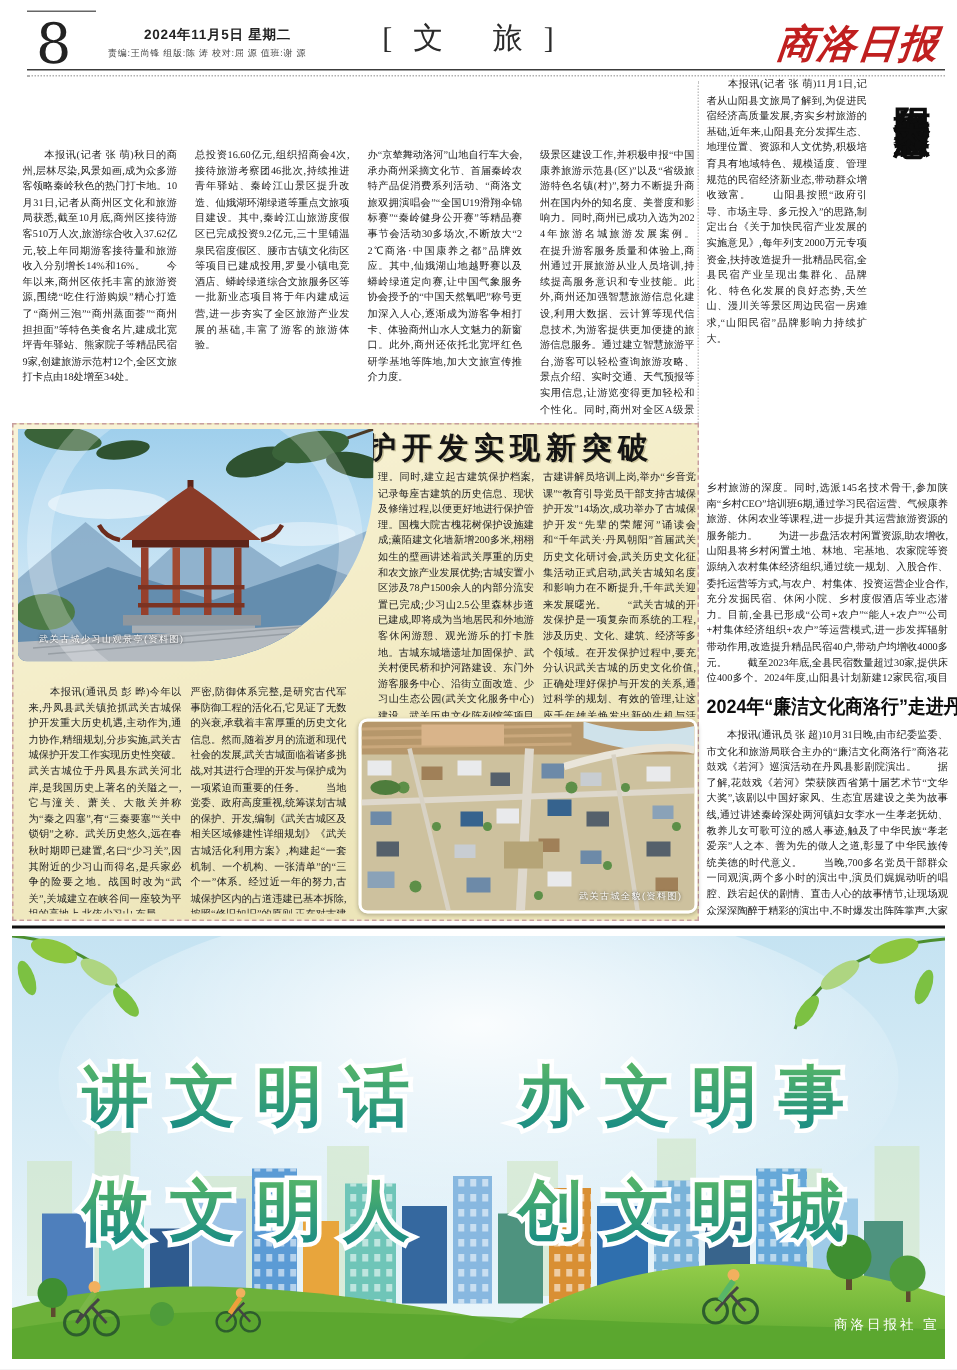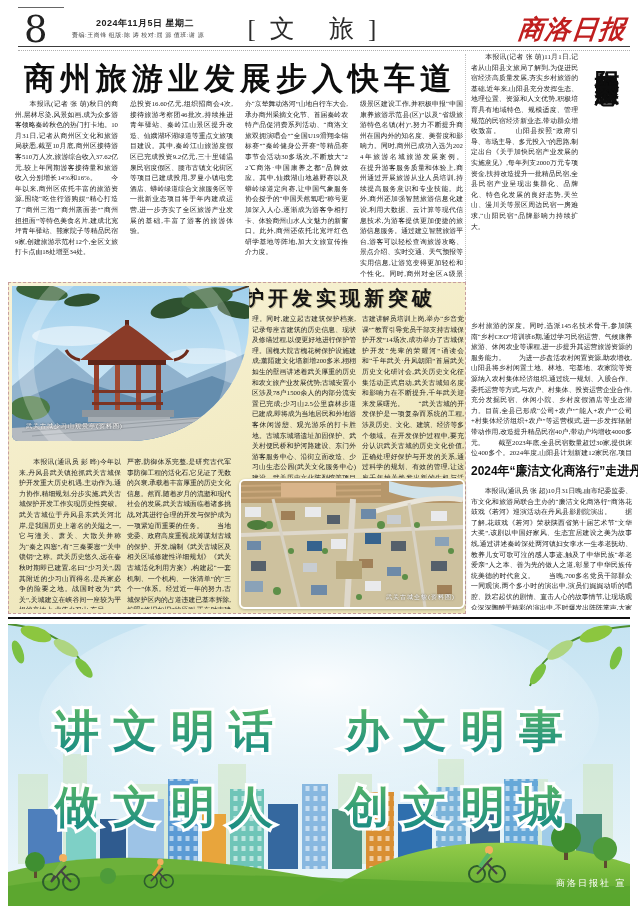--- a/index.html
+++ b/index.html
@@ -11,21 +11,21 @@
   }
   
   .hdr-num { position:absolute; left:24px; top:8px; font-size:37px; font-weight:400;
     font-family:"DejaVu Serif", serif; color:#222; }
   .hdr-num-rule-top { position:absolute; left:18px; top:7px; width:46px; border-top:1px solid #666; }
   .hdr-date { position:absolute; left:72px; top:17px; font-size:9px; font-weight:bold;
     font-family:"Liberation Sans", sans-serif; color:#222; letter-spacing:.5px;margin-left:24px; }
   .hdr-credits { position:absolute; left:72px; top:31px; font-size:6px; color:#444;
     font-family:"Liberation Sans", sans-serif; letter-spacing:.5px; }
   .hdr-section { position:absolute; left:0; right:0; top:12px; text-align:center;
-    font-size:25px; letter-spacing:14px; color:#2b2b2b; font-family:"Liberation Serif", serif; }
+    font-size:20px; letter-spacing:14px; color:#2b2b2b; font-family:"Liberation Serif", serif; }
   .hdr-masthead { position:absolute; right:12px; top:12px; font-size:26px; font-weight:900;
     font-style:italic; letter-spacing:1px; font-family:"Liberation Serif", serif;
     transform:skewX(-6deg); }
   .hdr-rule   { position:absolute; left:18px; right:8px; top:46px; border-top:1px solid #3c3c3c; }
   .hdr-dotted { position:absolute; left:18px; right:8px; top:50px; border-top:1px dotted #b0b0b0; }
 
   
   .coltxt { font-size:6.8px; line-height:1.56; text-align:justify; overflow:hidden;
     color:#222; word-break:break-all; }
 
@@ -93,21 +93,20 @@
     <div class="hdr-num-rule-top"></div>
     <div class="hdr-num">8</div>
     <div class="hdr-date">2024年11月5日 星期二</div>
     <div class="hdr-credits">责编:王尚锋  组版:陈 涛  校对:屈 源  值班:谢 源</div>
     <div class="hdr-section">[文  旅]</div>
     <div class="hdr-masthead" style="color:#c01f1f">商洛日报</div>
     <div class="hdr-rule"></div>
     <div class="hdr-dotted"></div>
   </div>
 
-  <div class="main-headline">商州旅游业发展步入快车道</div>
   <div class="main-cols">
     <div class="coltxt">　　本报讯(记者 张 萌)秋日的商州,层林尽染,风景如画,成为众多游客领略秦岭秋色的热门打卡地。10月31日,记者从商州区文化和旅游局获悉,截至10月底,商州区接待游客510万人次,旅游综合收入37.62亿元,较上年同期游客接待量和旅游收入分别增长14%和16%。　　今年以来,商州区依托丰富的旅游资源,围绕“吃住行游购娱”精心打造了“商州三泡”“商州蒸面荟”“商州担担面”等特色美食名片,建成北宽坪青年驿站、熊家院子等精品民宿9家,创建旅游示范村12个,全区文旅打卡点由18处增至34处。</div>
     <div class="coltxt">总投资16.60亿元,组织招商会4次,接待旅游考察团46批次,持续推进青年驿站、秦岭江山景区提升改造、仙娥湖环湖绿道等重点文旅项目建设。其中,秦岭江山旅游度假区已完成投资9.2亿元,三十里铺温泉民宿度假区、腰市古镇文化街区等项目已建成投用,罗曼小镇电竞酒店、蟒岭绿道综合文旅服务区等一批新业态项目将于年内建成运营,进一步夯实了全区旅游产业发展的基础,丰富了游客的旅游体验。</div>
     <div class="coltxt">办“京辇舞动洛河”山地自行车大会,承办商州采摘文化节、首届秦岭农特产品促消费系列活动、“商洛文旅双拥演唱会”“全国U19滑翔伞锦标赛”“秦岭健身公开赛”等精品赛事节会活动30多场次,不断放大“22℃商洛·中国康养之都”品牌效应。其中,仙娥湖山地越野赛以及蟒岭绿道定向赛,让中国气象服务协会授予的“中国天然氧吧”称号更加深入人心,逐渐成为游客争相打卡、体验商州山水人文魅力的新窗口。此外,商州还依托北宽坪红色研学基地等阵地,加大文旅宣传推介力度。</div>
     <div class="coltxt">级景区建设工作,并积极申报“中国康养旅游示范县(区)”以及“省级旅游特色名镇(村)”,努力不断提升商州在国内外的知名度、美誉度和影响力。同时,商州已成功入选为2024年旅游名城旅游发展案例。　　在提升游客服务质量和体验上,商州通过开展旅游从业人员培训,持续提高服务意识和专业技能。此外,商州还加强智慧旅游信息化建设,利用大数据、云计算等现代信息技术,为游客提供更加便捷的旅游信息服务。通过建立智慧旅游平台,游客可以轻松查询旅游攻略、景点介绍、实时交通、天气预报等实用信息,让游览变得更加轻松和个性化。同时,商州对全区A级景区、旅行社、网吧等文旅经营单位常态化开展监督检查,严厉打击各类黑导游、黑车行为,有效净化了文明旅游市场。</div>
   </div>
 
   <div class="v-divider"></div>
 
   <div class="side1">

